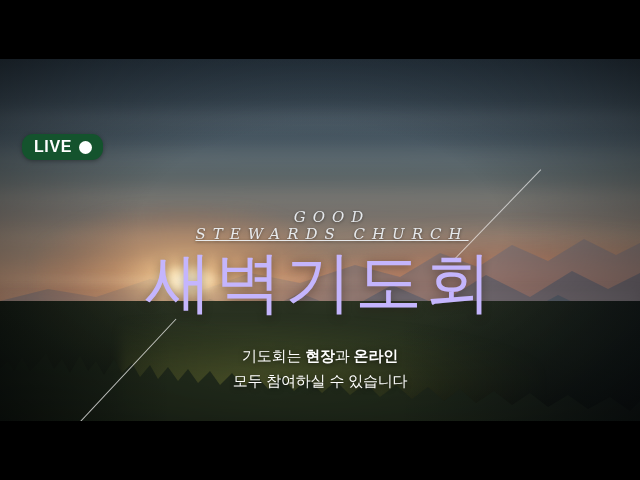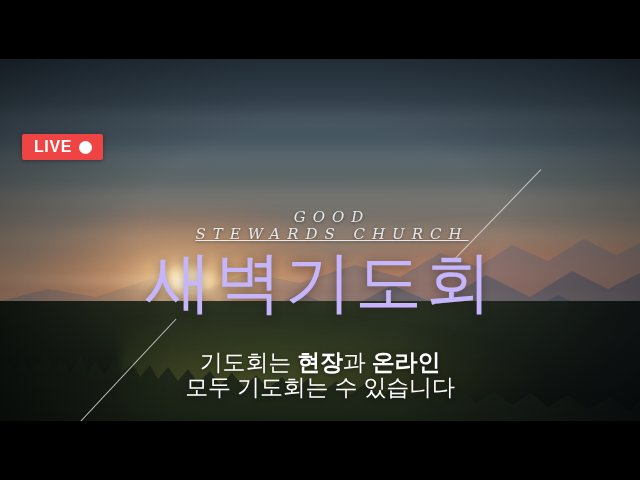--- a/index.html
+++ b/index.html
@@ -207,22 +207,22 @@
   }
 
   
   #live-badge {
     position: absolute;
     left: 22px;
     top: 75px;
     display: flex;
     align-items: center;
     gap: 7px;
-    background: #ef4444;
-    border-radius: 2px;
+    background: #14532d;
+    border-radius: 11px;
     padding: 5px 11px 5px 12px;
     box-shadow: 0 1px 4px rgba(0,0,0,.35);
   }
   #live-badge .live-text {
     color: #ffffff;
     font-family: "Liberation Sans", sans-serif;
     font-weight: bold;
     font-size: 16px;
     letter-spacing: .6px;
     line-height: 1;
@@ -273,21 +273,21 @@
     letter-spacing: 3px;
     text-shadow: 0 2px 10px rgba(30,20,15,.45);
   }
 
   .subtitle {
     position: absolute;
     left: 0;
     width: 640px;
     color: #ffffff;
     font-family: "Liberation Sans", sans-serif;
-    font-size: 23px;
+    font-size: 15px;
     letter-spacing: -0.2px;
     text-shadow: 0 1px 5px rgba(0,0,0,.55);
   }
   .sub-1 { top: 288px; }
   .sub-2 { top: 313px; }
   .subtitle b { font-weight: bold; }
 </style>
 </head>
 <body>
 
@@ -364,21 +364,21 @@
     </div>
 
     <div id="overlay-text">
       <div class="brand brand-1">GOOD</div>
       <div class="brand brand-2">STEWARDS CHURCH</div>
 
       <div id="main-title">새벽기도회</div>
 
       <div class="subtitle sub-1"><span>기도회는 </span><b>현장</b><span>과 </span><b>온라인</b></div>
 
-      <div class="subtitle sub-2">모두 기도회는 수 있습니다</div>
+      <div class="subtitle sub-2">모두 참여하실 수 있습니다</div>
     </div>
 
   </div>
 
   <div style="position:absolute;left:0;top:0;width:640px;height:59px;background:#000;"></div>
   <div style="position:absolute;left:0;top:421px;width:640px;height:59px;background:#000;"></div>
 
 </div>
 
 </body></html>

